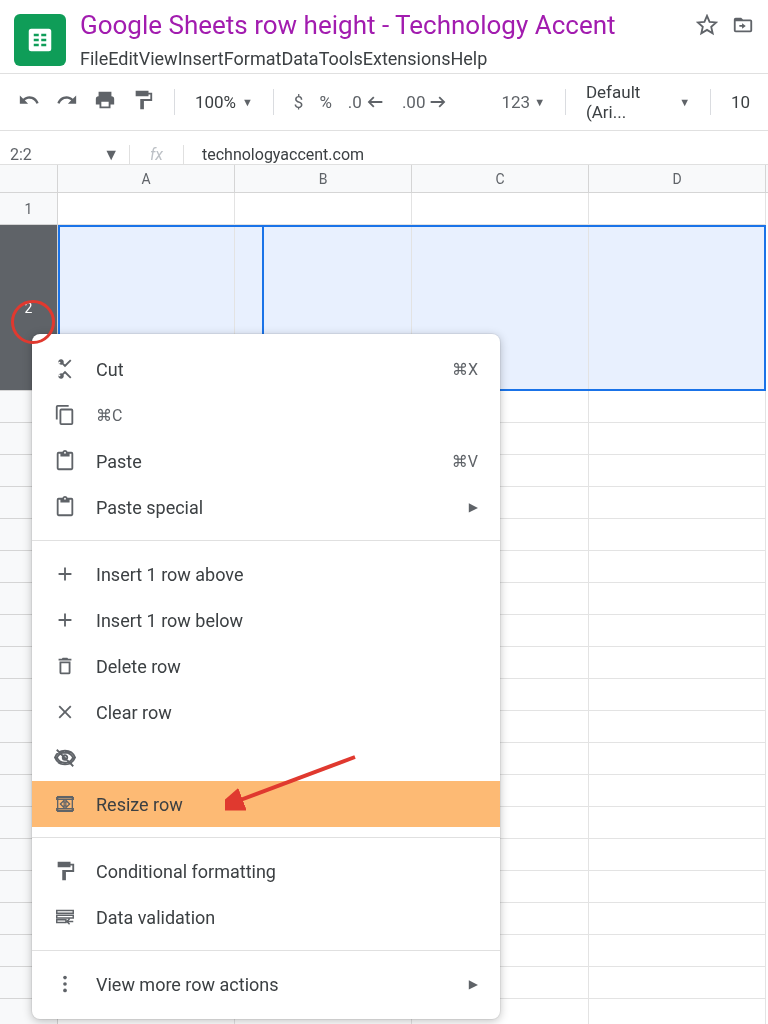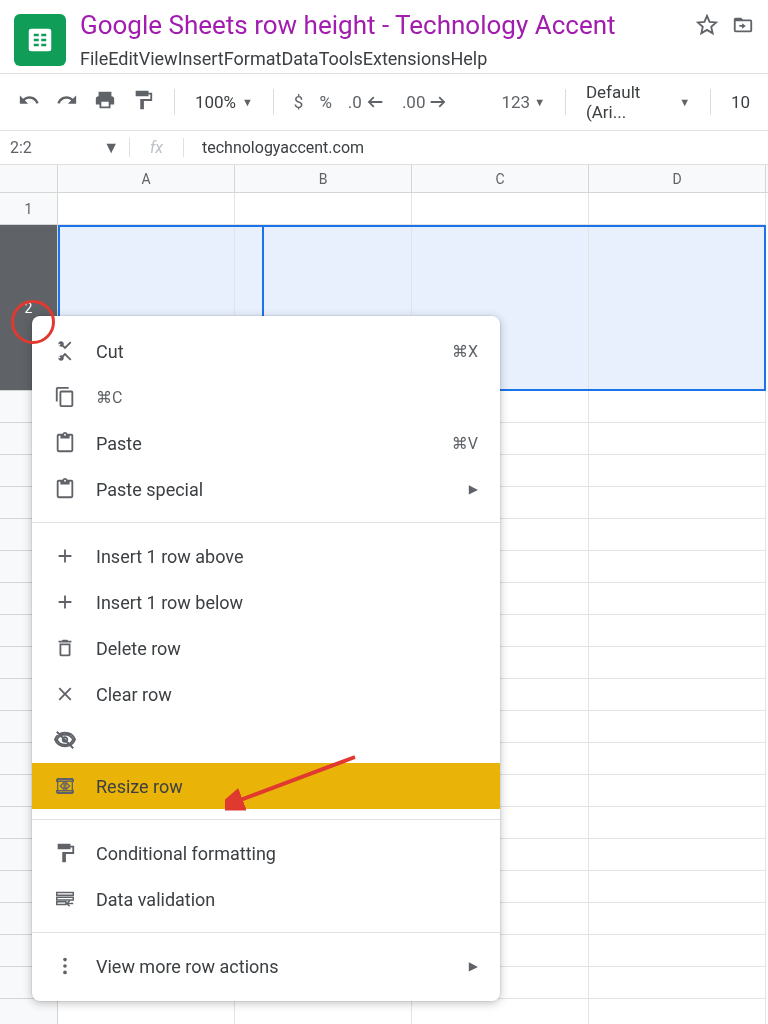--- a/index.html
+++ b/index.html
@@ -68,21 +68,21 @@
     justify-content:space-between;
   }
   .toolbar .sep { width:1px; height:26px; background:#dadce0; margin:0 4px;}
   .toolbar svg { width:22px; height:22px; fill:#5f6368; }
   .toolbar .chev { font-size:11px; color:#5f6368;}
   .zoom, .font, .fontsize { display:flex; align-items:center; gap:6px; font-size:17px; color:#3c4043;}
 
   
   .formula-row {
     display:flex;
-    align-items:center;
+    align-items:flex-end;
     border-bottom:1px solid #e0e0e0;
     height:34px;
     font-size:16px;
     color:#3c4043;
   }
   .name-box { width:130px; padding:0 10px; display:flex; align-items:center; justify-content:space-between; color:#5f6368; border-right:1px solid #e0e0e0;}
   .fx { width:54px; text-align:center; font-style:italic; color:#bdc1c6; border-right:1px solid #e0e0e0;}
   .formula-val { padding-left:18px; color:#3c4043;}
 
   
@@ -114,37 +114,37 @@
   .arrow-anno {
     position:absolute;
     left:225px; top:752px;
     width:140px; height:60px;
     pointer-events:none;
   }
 
   
   .context-menu {
     position:absolute;
-    left:32px; top:316px;
+    left:32px; top:334px;
     width:468px;
     background:#fff;
     border-radius:8px;
     box-shadow:0 2px 10px rgba(0,0,0,.25), 0 0 0 1px rgba(0,0,0,.05);
     padding:12px 0;
     font-size:18px;
     color:#3c4043;
   }
   .menu-item {
     display:flex; align-items:center;
     height:46px;
     padding:0 22px;
     gap:20px;
     cursor:pointer;
   }
-  .menu-item.hover { background:#eab308;}
+  .menu-item.hover { background:#fdba74;}
   .menu-item .lbl { flex:1;}
   .menu-item .sc { color:#5f6368; font-size:16px;}
   .menu-item .caret { color:#5f6368; font-size:12px;}
   .menu-item svg { width:22px; height:22px; fill:#5f6368; flex-shrink:0;}
   .menu-hr { height:1px; background:#e0e0e0; margin:10px 0;}
 </style>
 </head>
 <body>
 
 <div class="header">

